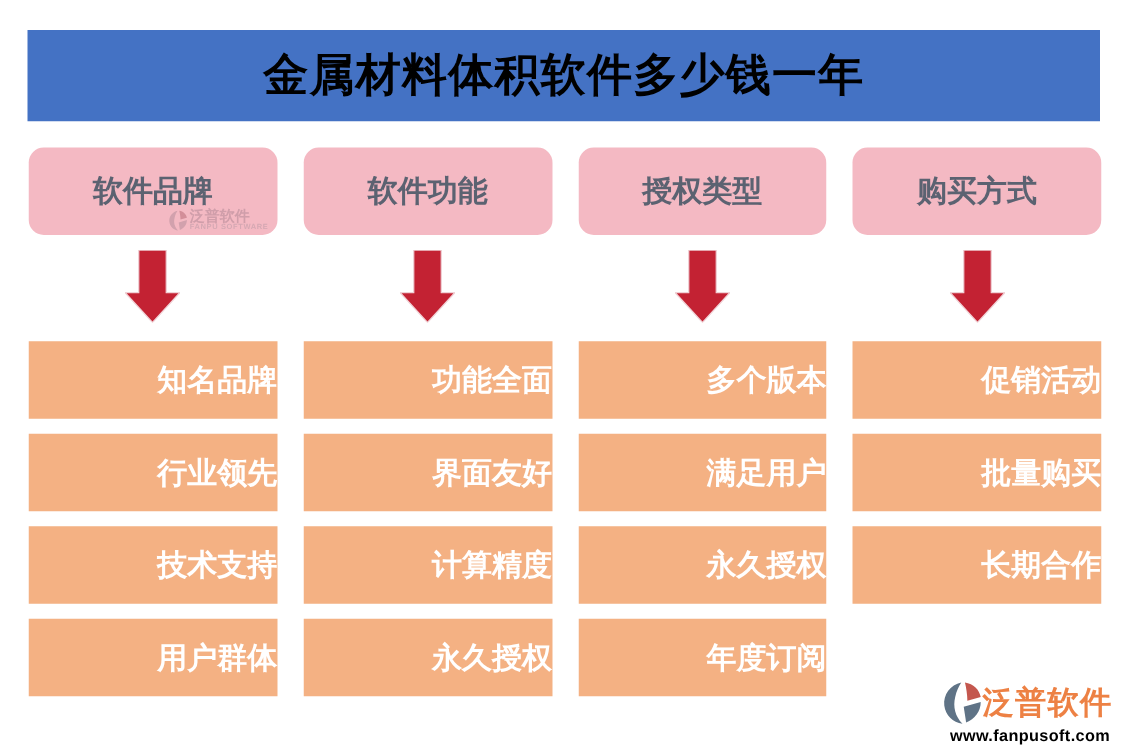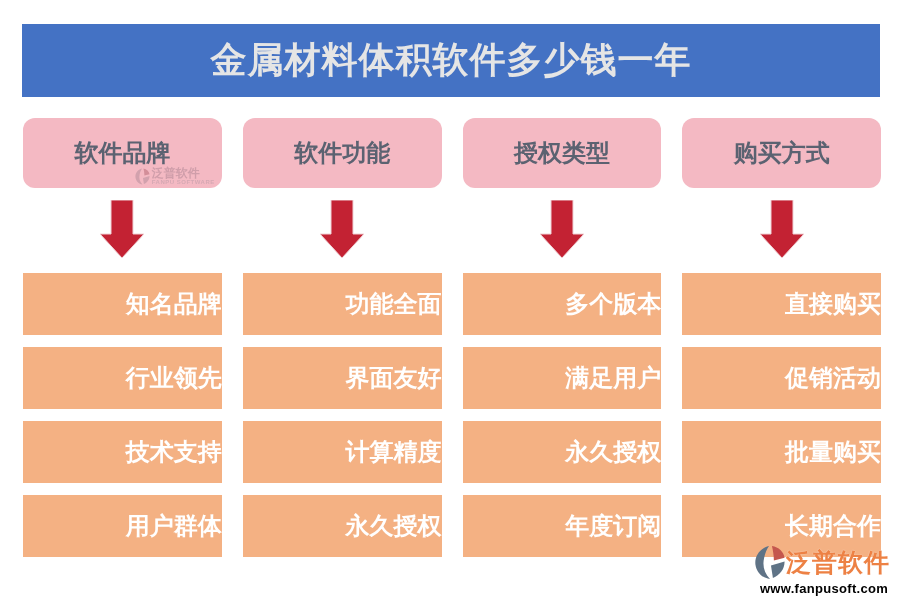--- a/index.html
+++ b/index.html
@@ -12,21 +12,21 @@
   }
 
   
   .banner {
     position: absolute; left: 22px; top: 24px;
     width: 858px; height: 73px;
     background: #4472C4;
     display: flex; align-items: center; justify-content: center;
   }
   .banner h1 {
-    margin: 0; color: #e5e5e5;
+    margin: 0; color: #000000;
     font-size: 36px; font-weight: bold; letter-spacing: 1px;
   }
 
   
   .columns {
     position: absolute; left: 23px; top: 118px;
     width: 858px;
     display: flex; gap: 21px;
   }
   .column { flex: 1; display: flex; flex-direction: column; }
@@ -174,23 +174,20 @@
     <div class="column">
       <div class="cat-header">
         <span>购买方式</span>
       </div>
       <div class="arrow-wrap">
         <svg width="44" height="58" viewBox="0 0 44 58">
           <path d="M11 0 H33 V34 H44 L22 58 L0 34 H11 Z" fill="#C32233" stroke="#F0D2D6" stroke-width="1"></path>
         </svg>
       </div>
       <div class="item">
-          <span>直接购买</span>
-        </div>
-      <div class="item">
           <span>促销活动</span>
         </div>
       <div class="item">
           <span>批量购买</span>
         </div>
       <div class="item">
           <span>长期合作</span>
         </div>
     </div>
 

